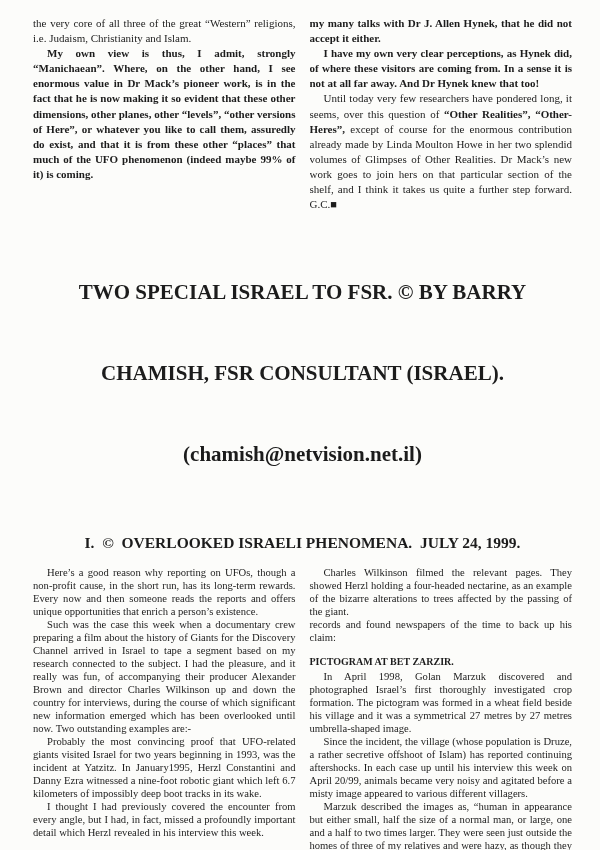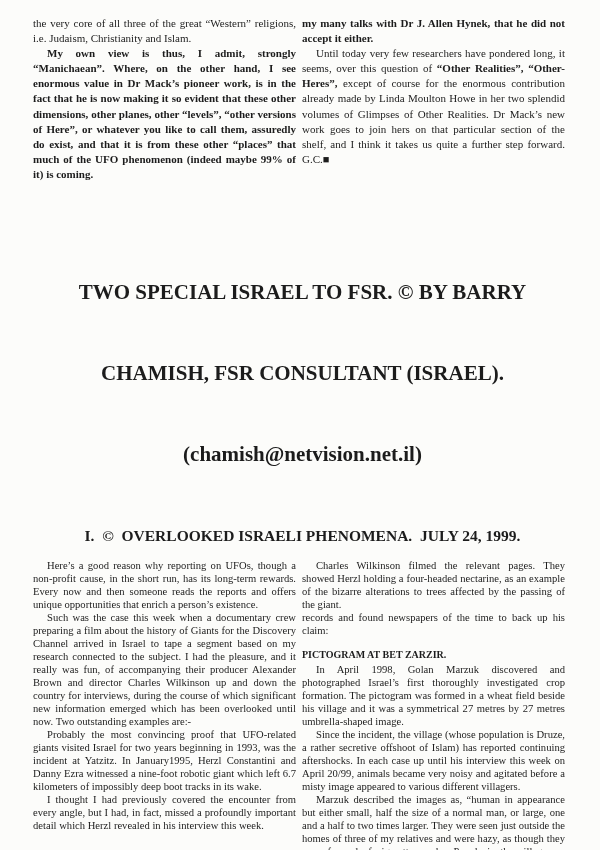--- a/index.html
+++ b/index.html
@@ -7,21 +7,21 @@
   .page {
     position:relative;
     width:600px; height:850px;
     margin:0 auto;
     background:#fcfcfa;
     color:#1c1c1c;
     font-family:"Liberation Serif", serif;
     padding:16px 28px 0 33px;
     overflow:hidden;
   }
-  .cols { display:flex; gap:6px; }
+  .cols { display:flex; gap:14px; }
   .col { width:263px; text-align:justify; }
 
   
   .cont .col { font-size:11px; line-height:15.1px; height:200px; overflow:hidden; }
 
   
   .body1 { margin-top:13px; }
   .body1 .col, .bottom .col { font-size:10.6px; line-height:13px; }
 
   p.para { text-indent:0; }
@@ -37,38 +37,39 @@
 
   .main-heading {
     margin-top:9px;
     text-align:center; font-weight:700;
     font-size:21px; line-height:27px;
     white-space:pre-wrap;
   }
   .main-heading span { display:block; }
 
   .sec-heading {
-    margin-top:4px;
+    margin-top:11px;
     text-align:center; font-weight:700;
     font-size:15.5px; line-height:20px;
     white-space:pre-wrap;
   }
 </style>
 </head>
 <body>
 
 <div class="page">
 
   <section class="cols cont">
     <div class="col">
         <p class="para"><span>the very core of all three of the great “Western” religions, i.e. Judaism, Christianity and Islam.</span></p>
         <p class="para indent"><span class="b">My own view is thus, I admit,  strongly “Manichaean”.  Where, on the other hand, I see enormous value in Dr Mack’s pioneer work, is in the fact that he is now making it so evident that these other dimensions, other planes, other “levels”, “other versions of Here”, or whatever you like to call them, assuredly do exist, and that it is from these other “places” that much of the UFO phenomenon (indeed maybe 99% of it) is coming.</span></p>
       </div>
     <div class="col">
         <p class="para"><span class="b">my many talks with Dr J. Allen Hynek, that he did not accept it either.</span></p>
+        <p class="para indent"><span class="b">I have my own very clear perceptions, as Hynek did, of where these visitors are coming from.  In a sense it is not at all far away.  And Dr Hynek knew that too!</span></p>
         <p class="para indent"><span>Until today very few researchers have pondered long, it seems, over this question of </span><span class="b">“Other Realities”, “Other-Heres”,</span><span> except of course for the enormous contribution already made by Linda Moulton Howe in her two splendid volumes of </span><span class="i">Glimpses of Other Realities</span><span>.  Dr Mack’s new work goes to join hers on that particular section of the shelf, and I think it takes us quite a further step forward. G.C.■</span></p>
       </div>
   </section>
 
   <h1 class="main-heading">
     <span>TWO SPECIAL ISRAEL TO FSR. © BY BARRY</span>
     <span>CHAMISH, FSR CONSULTANT (ISRAEL).</span>
     <span>(chamish@netvision.net.il)</span>
   </h1>
 

